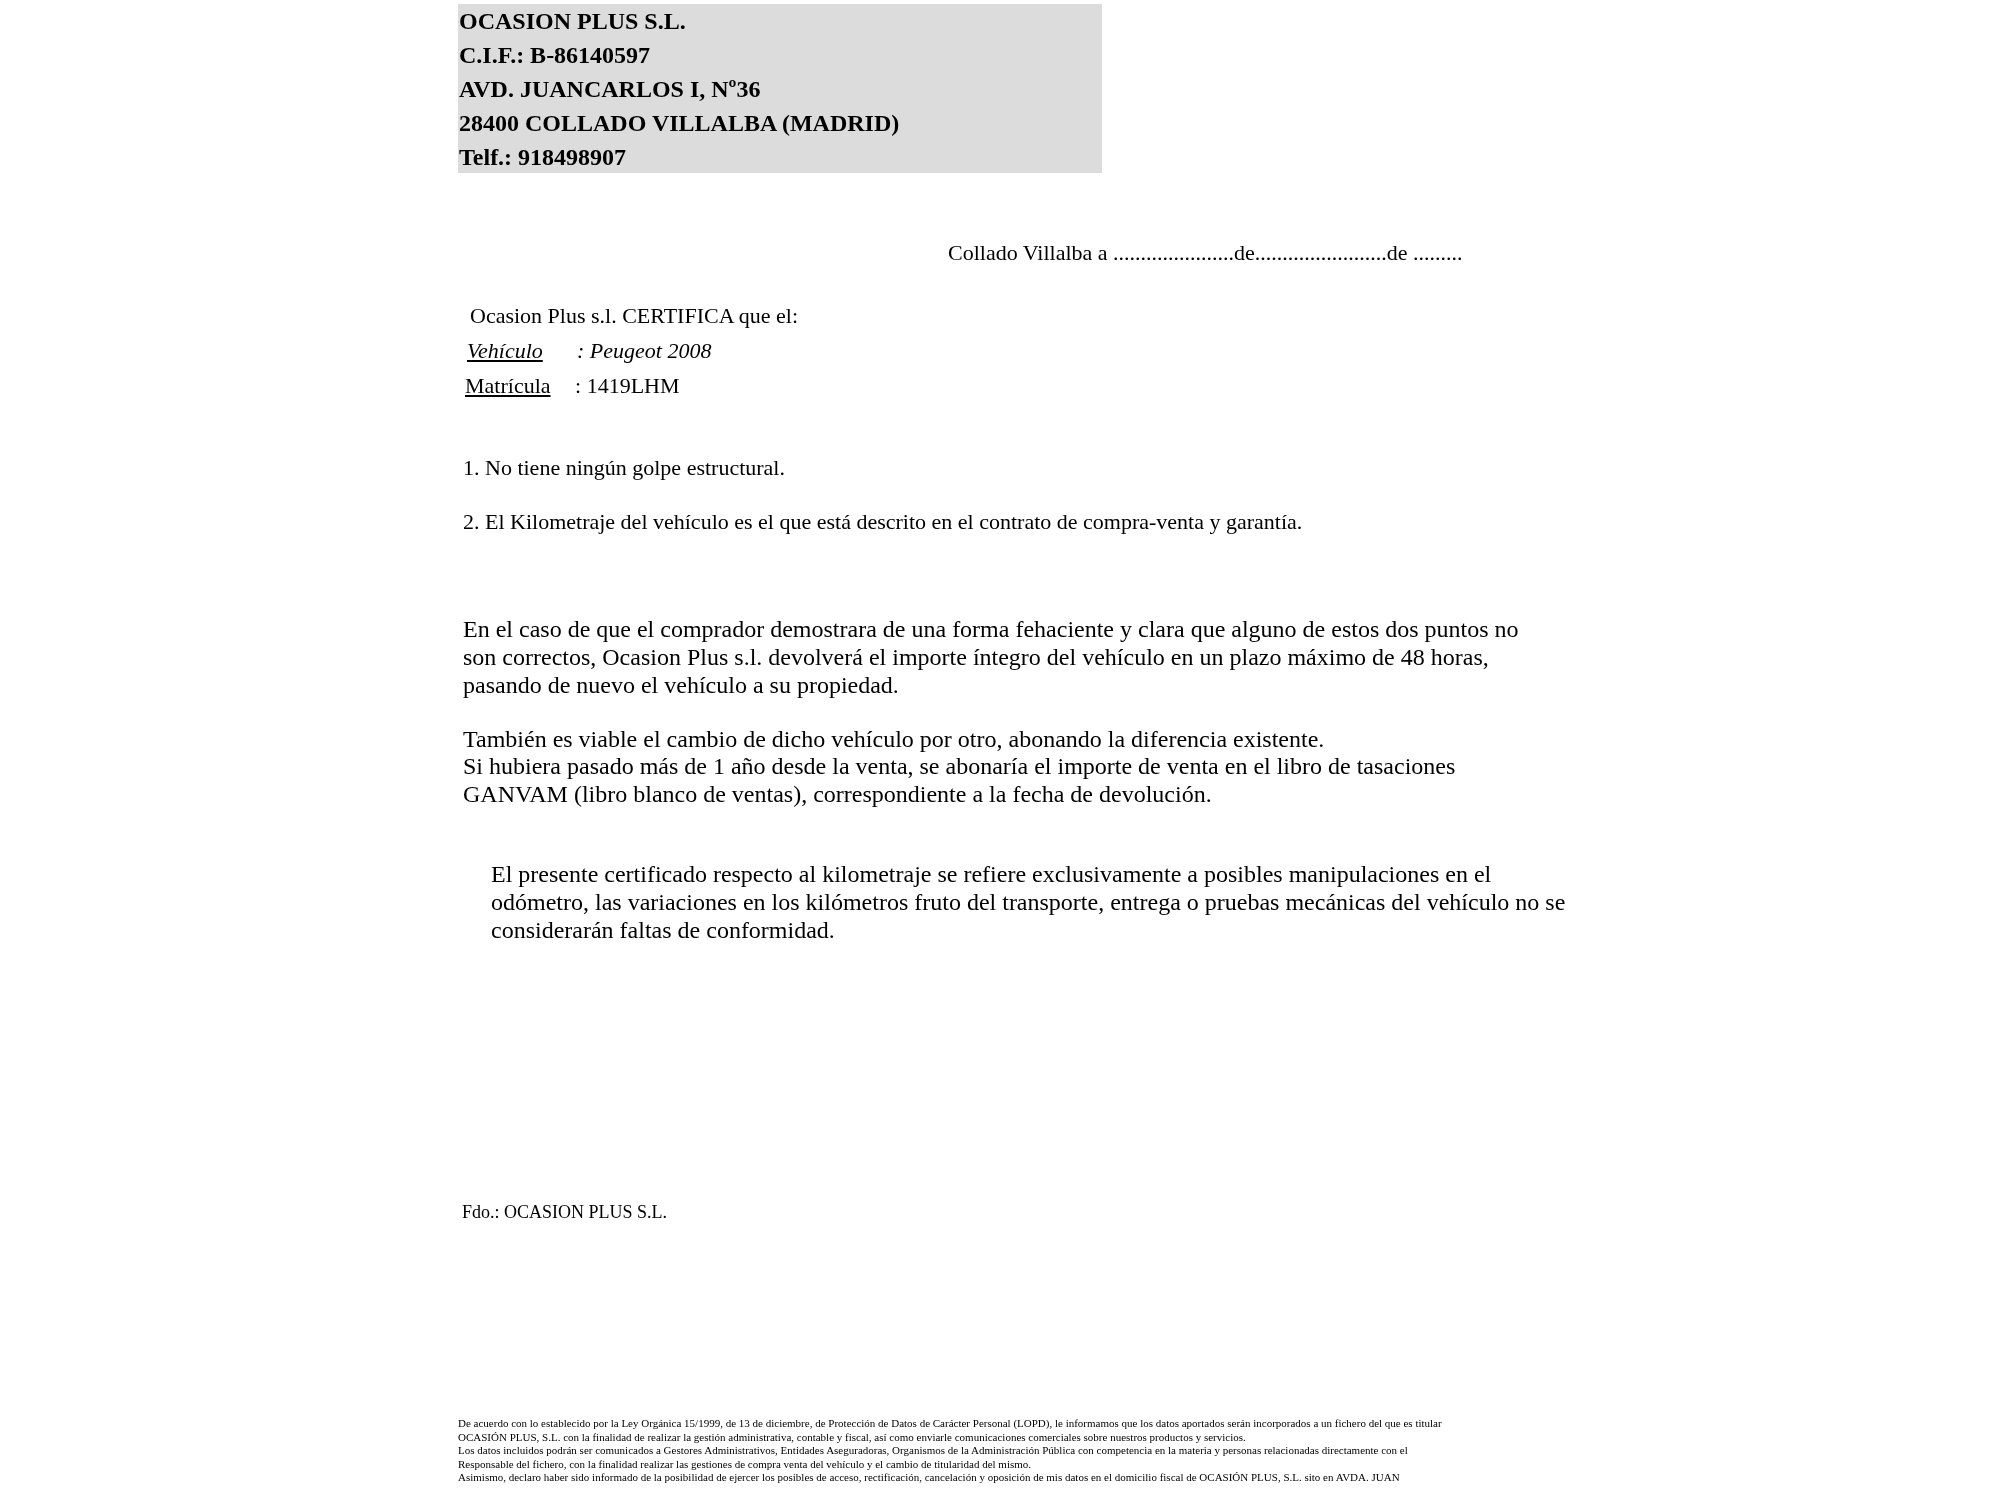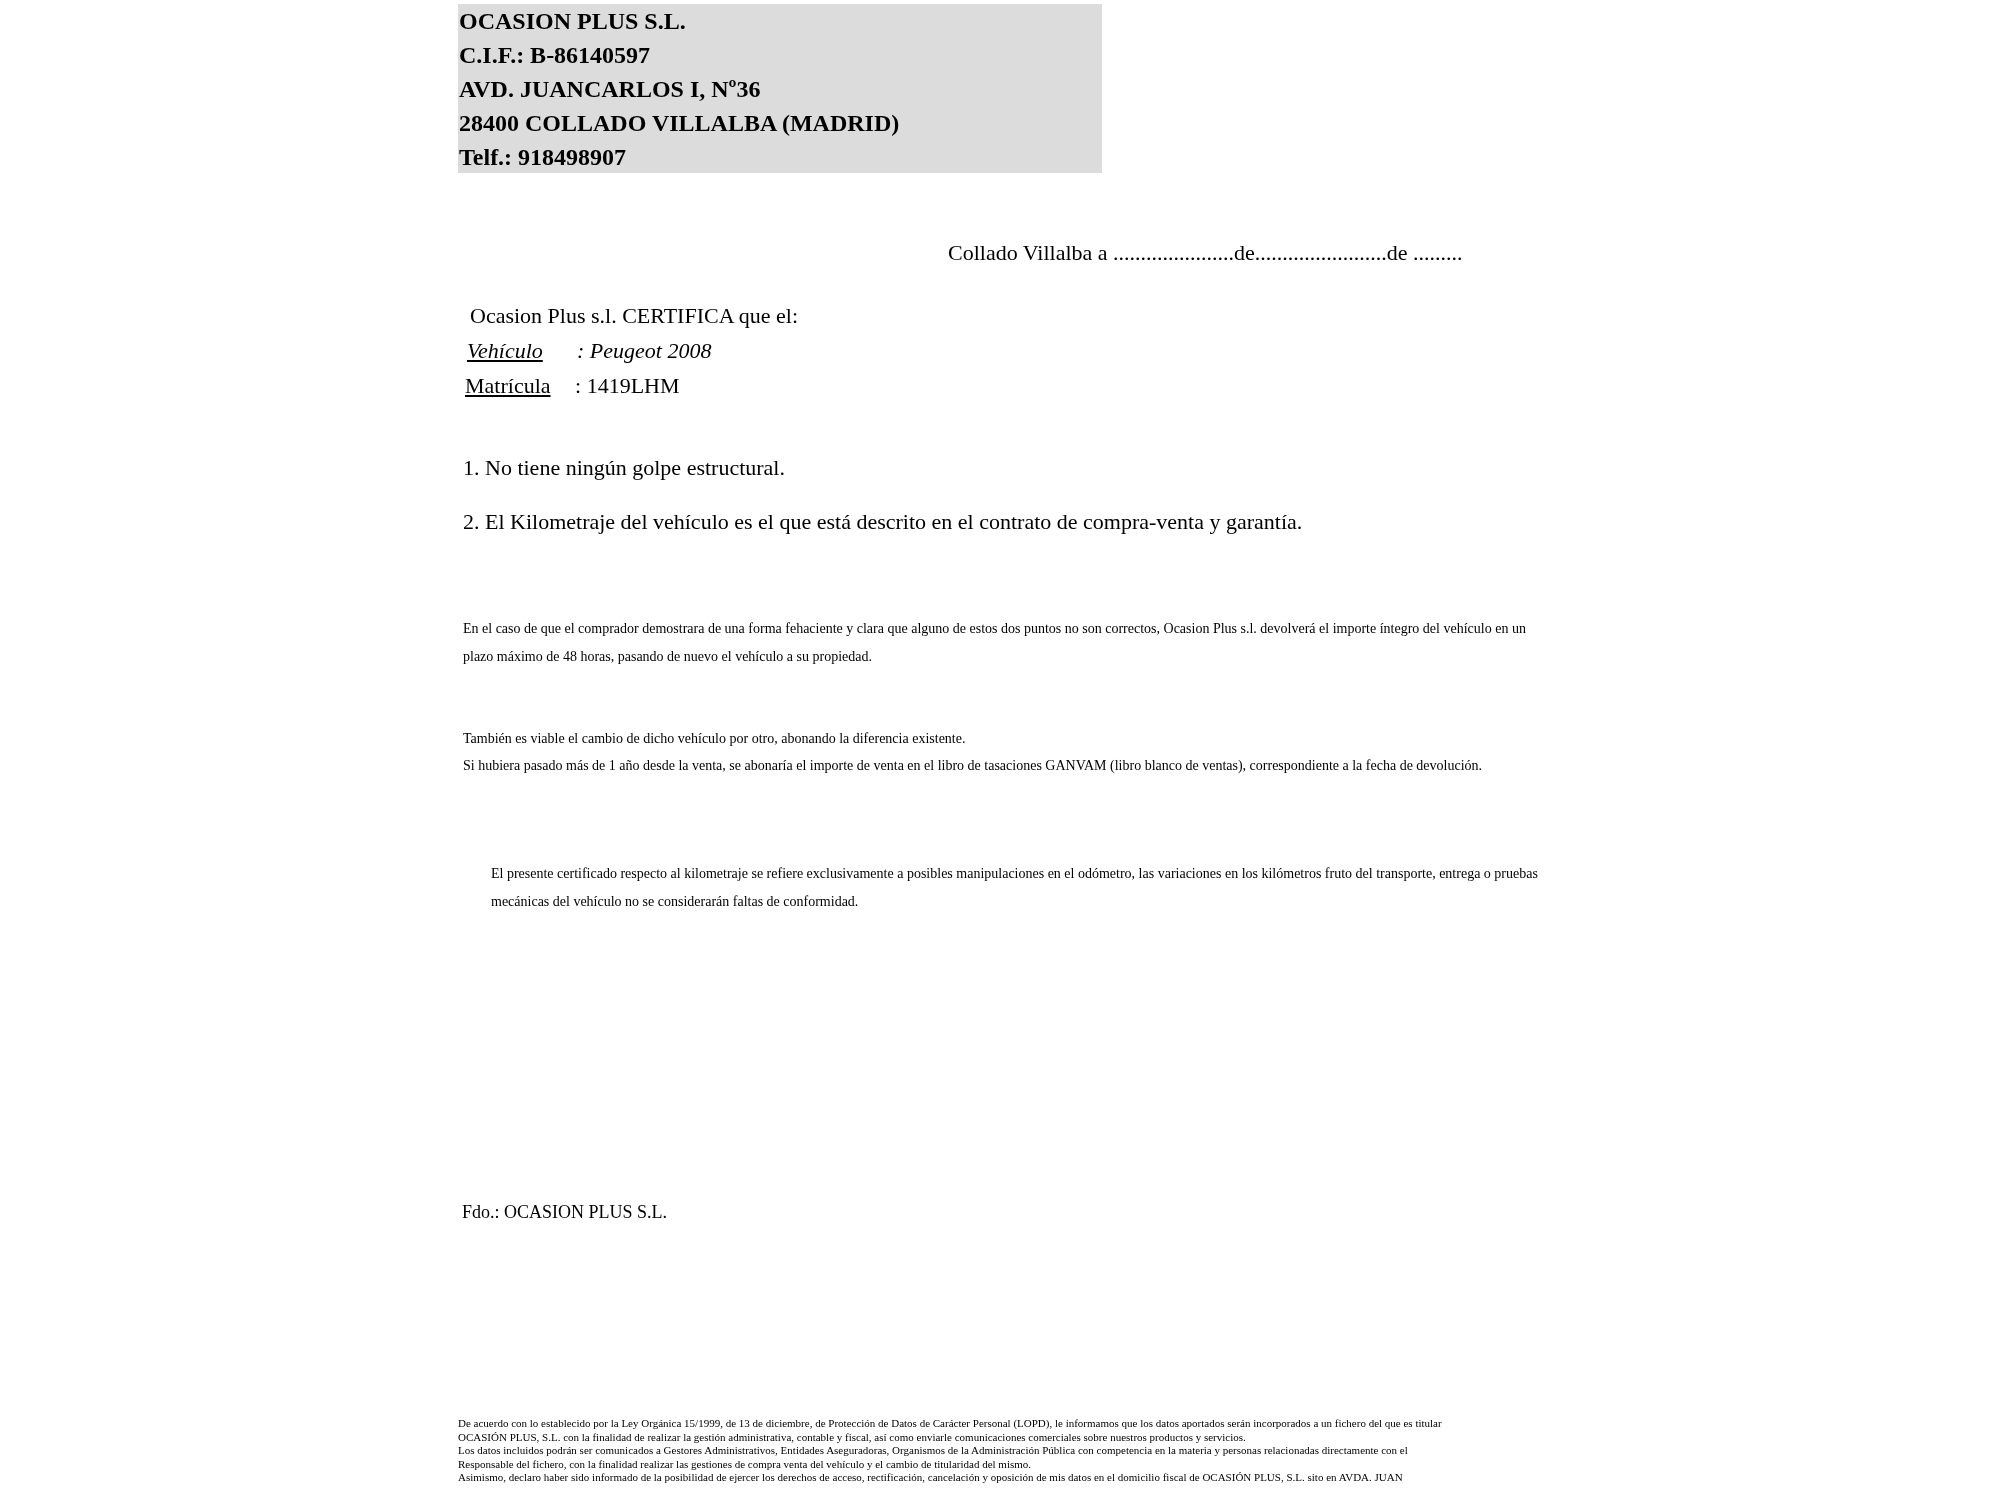--- a/index.html
+++ b/index.html
@@ -65,21 +65,21 @@
     left: 463px;
     font-size: 22px;
     white-space: nowrap;
   }
   .point.p1 { top: 455px; }
   .point.p2 { top: 509px; }
   .para {
     position: absolute;
     left: 463px;
     width: 1090px;
-    font-size: 14px;
+    font-size: 24px;
     line-height: 28px;
   }
   .para.para1 { top: 615px; }
   .para.para2 { top: 725px; }
   .para.para3 { top: 752px; }
   .para.para4 { top: 860px; margin-left: 28px; }
   .signature {
     position: absolute;
     left: 462px;
     top: 1202px;
@@ -130,16 +130,16 @@
   <div class="para para3">Si hubiera pasado más de 1 año desde la venta, se abonaría el importe de venta en el libro de tasaciones GANVAM (libro blanco de ventas), correspondiente a la fecha de devolución.</div>
   <div class="para para4">El presente certificado respecto al kilometraje se refiere exclusivamente a posibles manipulaciones en el odómetro, las variaciones en los kilómetros fruto del transporte, entrega o pruebas mecánicas del vehículo no se considerarán faltas de conformidad.</div>
 
   <div class="signature">Fdo.: OCASION PLUS S.L.</div>
 
   <div class="legal">
     <div class="legal-line">De acuerdo con lo establecido por la Ley Orgánica 15/1999, de 13 de diciembre, de Protección de Datos de Carácter Personal (LOPD), le informamos que los datos aportados serán incorporados a un fichero del que es titular</div>
     <div class="legal-line">OCASIÓN PLUS, S.L. con la finalidad de realizar la gestión administrativa, contable y fiscal, así como enviarle comunicaciones comerciales sobre nuestros productos y servicios.</div>
     <div class="legal-line">Los datos incluidos podrán ser comunicados a Gestores Administrativos, Entidades Aseguradoras, Organismos de la Administración Pública con competencia en la materia y personas relacionadas directamente con el</div>
     <div class="legal-line">Responsable del fichero, con la finalidad realizar las gestiones de compra venta del vehículo y el cambio de titularidad del mismo.</div>
-    <div class="legal-line">Asimismo, declaro haber sido informado de la posibilidad de ejercer los derechos de acceso, rectificación, cancelación y oposición de mis datos en el domicilio fiscal de OCASIÓN PLUS, S.L. sito en AVDA. JUAN</div>
+    <div class="legal-line">Asimismo, declaro haber sido informado de la posibilidad de ejercer los posibles de acceso, rectificación, cancelación y oposición de mis datos en el domicilio fiscal de OCASIÓN PLUS, S.L. sito en AVDA. JUAN</div>
   </div>
 
 </div>
 
 </body></html>

